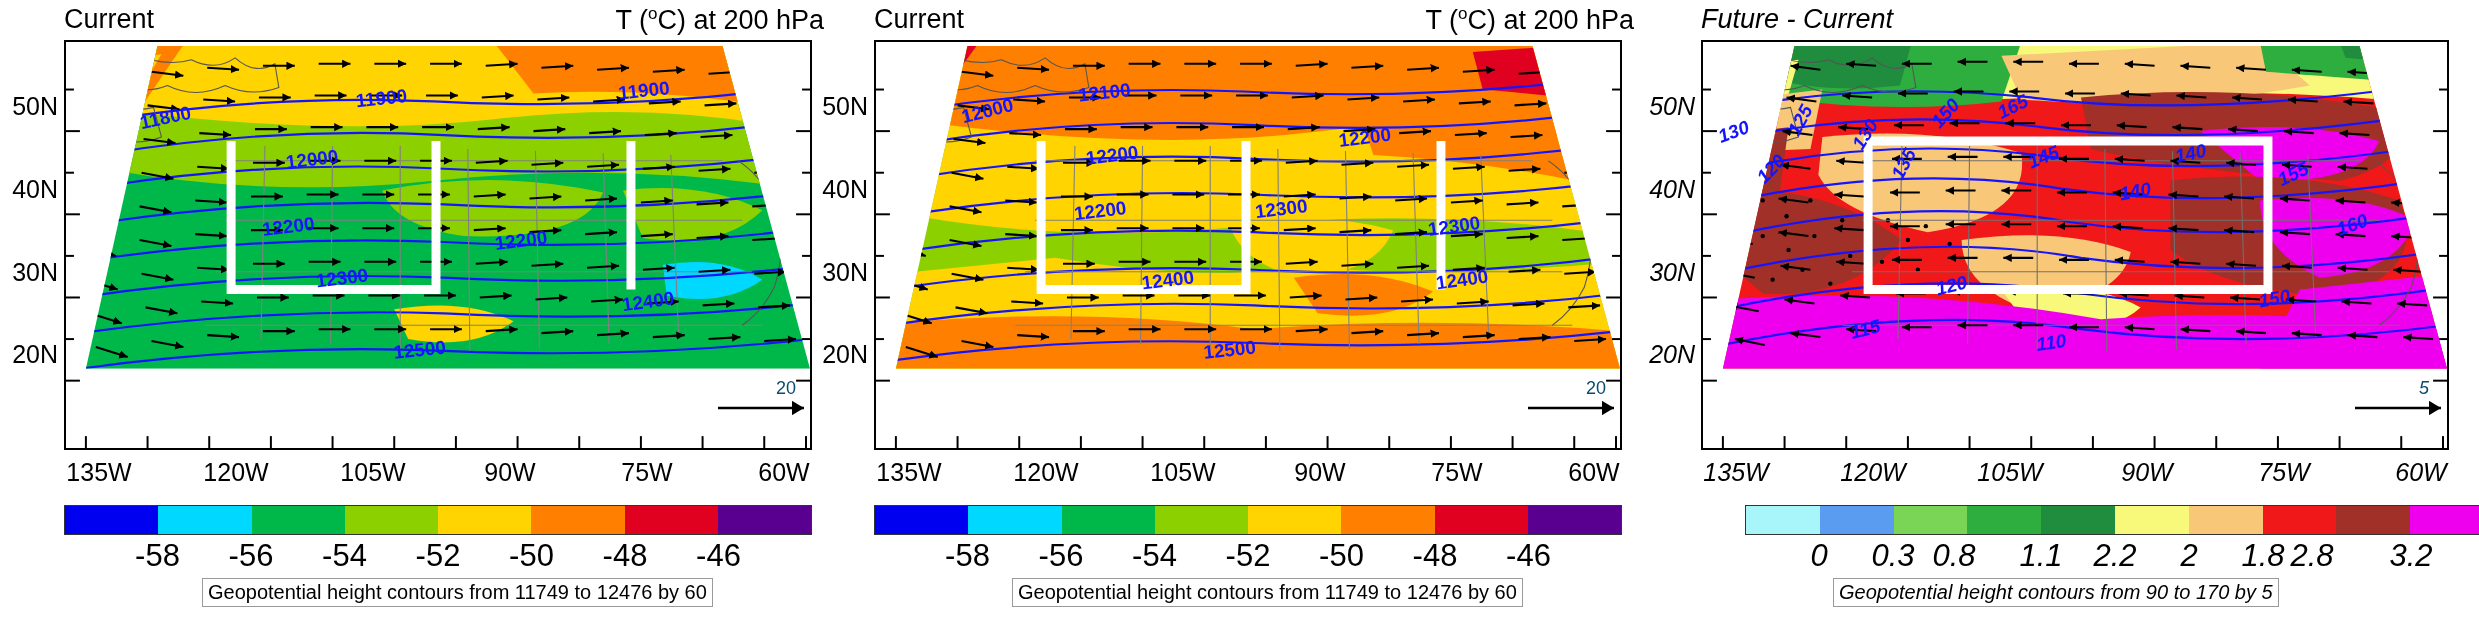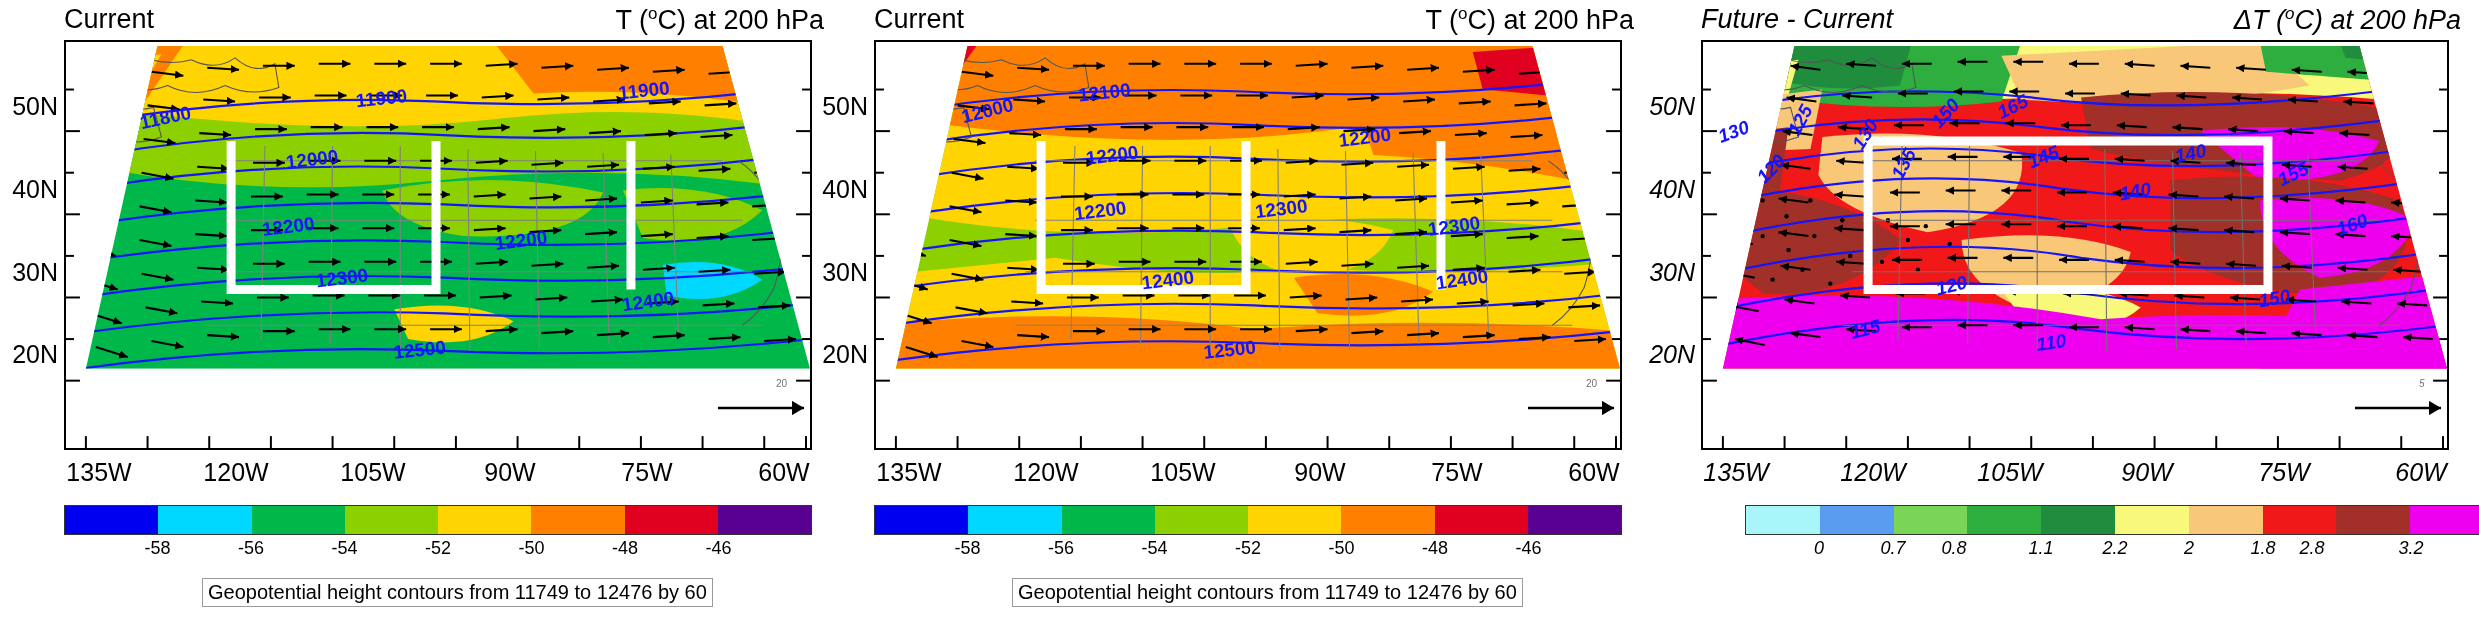--- a/index.html
+++ b/index.html
@@ -16,27 +16,27 @@
 
   .mapbox{position:absolute;left:48px;top:40px;width:748px;height:410px;
     border:2px solid #000;box-sizing:border-box;background:#fff;overflow:hidden;}
   .mapsvg{position:absolute;left:0;top:0;width:100%;height:100%;display:block;}
 
   
   .ylab{position:absolute;font-size:25px;color:#000;text-align:right;width:72px;}
   .xlab{position:absolute;font-size:25px;color:#000;text-align:center;width:120px;top:458px;}
 
   
-  .refvec{position:absolute;font-size:10px;color:#737373;}
+  .refvec{position:absolute;font-size:18px;color:#0c4a6e;}
 
   
   .cbar{position:absolute;top:505px;height:30px;display:flex;border:1px solid #333;box-sizing:border-box;}
   .cbar div{flex:1 1 0;height:100%;}
   .cbar-labels{position:absolute;top:538px;height:28px;}
-  .cbar-labels span{position:absolute;font-size:18px;color:#000;text-align:center;
+  .cbar-labels span{position:absolute;font-size:31px;color:#000;text-align:center;
     transform:translateX(-50%);white-space:nowrap;}
 
   .caption{position:absolute;top:578px;font-size:20px;color:#000;
     border:1px solid #9a9a9a;background:#fff;padding:2px 5px;white-space:nowrap;}
 </style>
 </head>
 <body>
 
 <div class="figure">
 
@@ -546,21 +546,20 @@
       <span style="left:374px">-52</span>
       <span style="left:467.5px">-50</span>
       <span style="left:561px">-48</span>
       <span style="left:654.5px">-46</span>
     </div>
     <div class="caption" style="left:186px">Geopotential height contours from 11749 to 12476 by 60</div>
   </div>
 
   <div class="panel p3">
     <div class="panel-title title-left">Future - Current</div>
-    <div class="panel-title title-right"><span>ΔT (</span><span class="sup">o</span><span>C) at 200 hPa</span></div>
 
     <div class="mapbox">
       <svg class="mapsvg" viewBox="0 0 748 410" preserveAspectRatio="none">
         <defs>
           <clipPath id="dom3">
               <path d="M92,4 L660,4 L748,330 L20,330 Z"></path>
             </clipPath>
           <marker id="ah3" markerWidth="5" markerHeight="5" refX="4" refY="2" orient="auto">
             <path d="M0,0 L4,2 L0,4 z" fill="#000"></path>
           </marker>
@@ -830,24 +829,25 @@
       <div style="background:#2eae3e"></div>
       <div style="background:#1f8c3e"></div>
       <div style="background:#f8f87a"></div>
       <div style="background:#f8c878"></div>
       <div style="background:#f01818"></div>
       <div style="background:#a03028"></div>
       <div style="background:#ee00ee"></div>
     </div>
     <div class="cbar-labels" style="left:92px;width:740px">
       <span style="left:74px">0</span>
-      <span style="left:148px">0.7</span>
+      <span style="left:148px">0.3</span>
       <span style="left:209px">0.8</span>
       <span style="left:296px">1.1</span>
       <span style="left:370px">2.2</span>
       <span style="left:444px">2</span>
       <span style="left:518px">1.8</span>
       <span style="left:567px">2.8</span>
       <span style="left:666px">3.2</span>
     </div>
+    <div class="caption" style="left:180px">Geopotential height contours from 90 to 170 by 5</div>
   </div>
 
 </div>
 
 </body></html>

